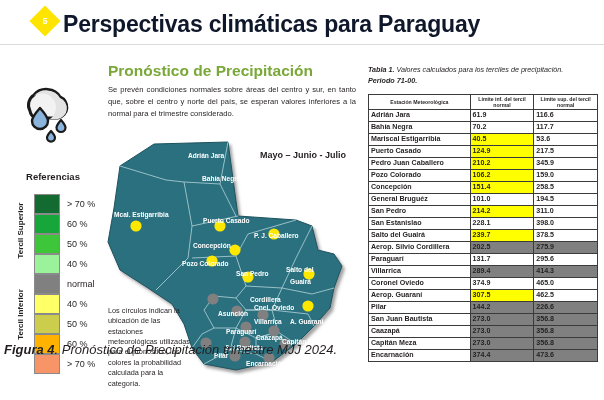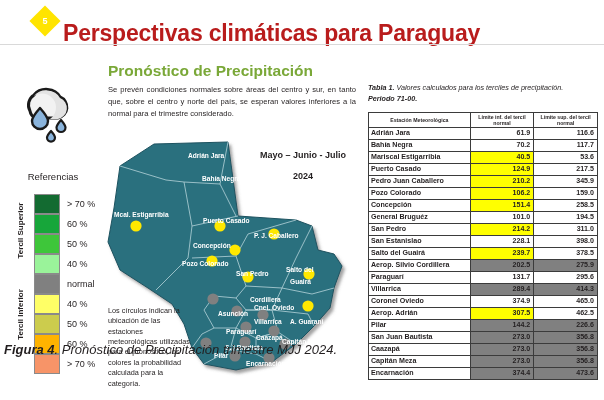--- a/index.html
+++ b/index.html
@@ -23,22 +23,22 @@
     position:absolute; left:0; top:0; width:22px; height:22px;
     background:#ffe400; transform: rotate(45deg);
     left:4px; top:4px;
   }
   .hdr-diamond .num {
     position:absolute; left:0; top:0; width:30px; height:30px;
     display:flex; align-items:center; justify-content:center;
     font-size:9px; font-weight:bold; color:#ffffff;
   }
   .hdr-title {
-    position:absolute; left:63px; top:20px;
-    font-size:23px; font-weight:bold; color:#b91c1c;
+    position:absolute; left:63px; top:11px;
+    font-size:23px; font-weight:bold; color:#0f172a;
     letter-spacing:-0.2px;
     font-family:"Liberation Sans", sans-serif;
   }
   .hdr-rule {
     position:absolute; left:0; top:44px; width:604px; height:1px;
     background:#d9d9d9;
   }
 
   
   .left-pane { position:absolute; left:0; top:46px; width:360px; height:354px; }
@@ -51,21 +51,21 @@
   }
   .precip-body {
     position:absolute; left:108px; top:38px; width:248px;
     font-size:7.6px; line-height:1.55; color:#231f20;
     text-align:justify;
   }
 
   
   .legend-title {
     position:absolute; left:4px; top:125px; width:98px;
-    text-align:center; font-size:9.5px; font-weight:normal; color:#231f20;
+    text-align:center; font-size:9.5px; font-weight:bold; color:#231f20;
   }
   .legend-wrap { position:absolute; left:8px; top:148px; width:100px; height:162px; }
   .legend-axis-labels { position:absolute; left:0; top:0; width:22px; height:160px; }
   .legend-axis-labels span {
     position:absolute; left:-24px; width:72px; text-align:center;
     font-size:8px; font-weight:bold; color:#231f20;
     transform: rotate(-90deg);
   }
   .lbl-sup { top:32px; }
   .lbl-inf { top:116px; }
@@ -98,21 +98,21 @@
     white-space:nowrap;
   }
 
   .fig-caption {
     position:absolute; left:4px; top:296px; width:352px;
     font-size:13px; color:#231f20; font-style:italic;
   }
   .fig-caption b { font-style:italic; }
 
   
-  .right-pane { position:absolute; left:362px; top:64px; width:242px; height:286px; }
+  .right-pane { position:absolute; left:362px; top:46px; width:242px; height:286px; }
   .tbl-caption {
     position:absolute; left:6px; top:18px; width:232px;
     font-size:7.2px; line-height:1.55; color:#231f20; font-style:italic;
   }
   .tbl-caption b { font-style:italic; font-weight:bold; }
 
   table.terciles {
     position:absolute; left:6px; top:48px; width:230px;
     border-collapse:collapse;
     font-size:7.2px; color:#231f20;
@@ -121,21 +121,21 @@
     border:0.7px solid #3b3b3b;
     padding:0 2px;
     height:11.3px;
     line-height:11px;
   }
   table.terciles th {
     font-size:5.2px; font-weight:bold; text-align:center; line-height:6px;
     height:15px; padding:1px 2px;
   }
   table.terciles td.station { text-align:left; font-weight:bold; font-size:7.1px; }
-  table.terciles td.num { text-align:right; font-weight:bold; font-size:7.1px; padding-right:3px;}
+  table.terciles td.num { font-weight:bold; font-size:7.1px; padding-right:3px;}
   .hl-yellow { background:#ffff00; }
   .hl-gray { background:#808080; }
 
   .obs {
     position:absolute; left:6px; top:352px; width:234px;
     font-size:6.1px; line-height:1.4; color:#231f20; text-align:justify;
   }
   .obs p { margin:0 0 2px 0; }
   .obs b { font-weight:bold; }
 </style>
@@ -257,21 +257,20 @@
           <circle cx="150" cy="189" r="5.6" fill="#808080"></circle>
           <circle cx="178" cy="193" r="5.6" fill="#808080"></circle>
           <circle cx="149" cy="204" r="5.6" fill="#808080"></circle>
           <circle cx="110" cy="205" r="5.6" fill="#808080"></circle>
           <circle cx="189" cy="206" r="5.6" fill="#808080"></circle>
           <circle cx="139" cy="218" r="5.6" fill="#808080"></circle>
           <circle cx="173" cy="220" r="5.6" fill="#808080"></circle>
         </g>
     </svg>
     <div class="map-period">Mayo – Junio - Julio</div>
-    <div class="map-year">2024</div>
     <div id="map-labels">
         <div class="city-label" style="left: 92px; top: 14px;">Adrián Jara</div>
         <div class="city-label" style="left: 106px; top: 37px;">Bahía Negra</div>
         <div class="city-label" style="left: 18px; top: 73px;">Mcal. Estigarribia</div>
         <div class="city-label" style="left: 107px; top: 79px;">Puerto Casado</div>
         <div class="city-label" style="left: 97px; top: 104px;">Concepción</div>
         <div class="city-label" style="left: 158px; top: 94px;">P. J. Caballero</div>
         <div class="city-label" style="left: 86px; top: 122px;">Pozo Colorado</div>
         <div class="city-label" style="left: 140px; top: 132px;">San Pedro</div>
         <div class="city-label" style="left: 190px; top: 128px;">Salto del</div>
@@ -380,21 +379,21 @@
           <td class="station">Villarrica</td>
           <td class="num hl-gray">289.4</td>
           <td class="num hl-gray">414.3</td>
         </tr>
         <tr>
           <td class="station">Coronel Oviedo</td>
           <td class="num">374.9</td>
           <td class="num">465.0</td>
         </tr>
         <tr>
-          <td class="station">Aerop. Adrián</td>
+          <td class="station">Aerop. Guaraní</td>
           <td class="num hl-yellow">307.5</td>
           <td class="num">462.5</td>
         </tr>
         <tr>
           <td class="station">Pilar</td>
           <td class="num hl-gray">144.2</td>
           <td class="num hl-gray">226.6</td>
         </tr>
         <tr>
           <td class="station">San Juan Bautista</td>

